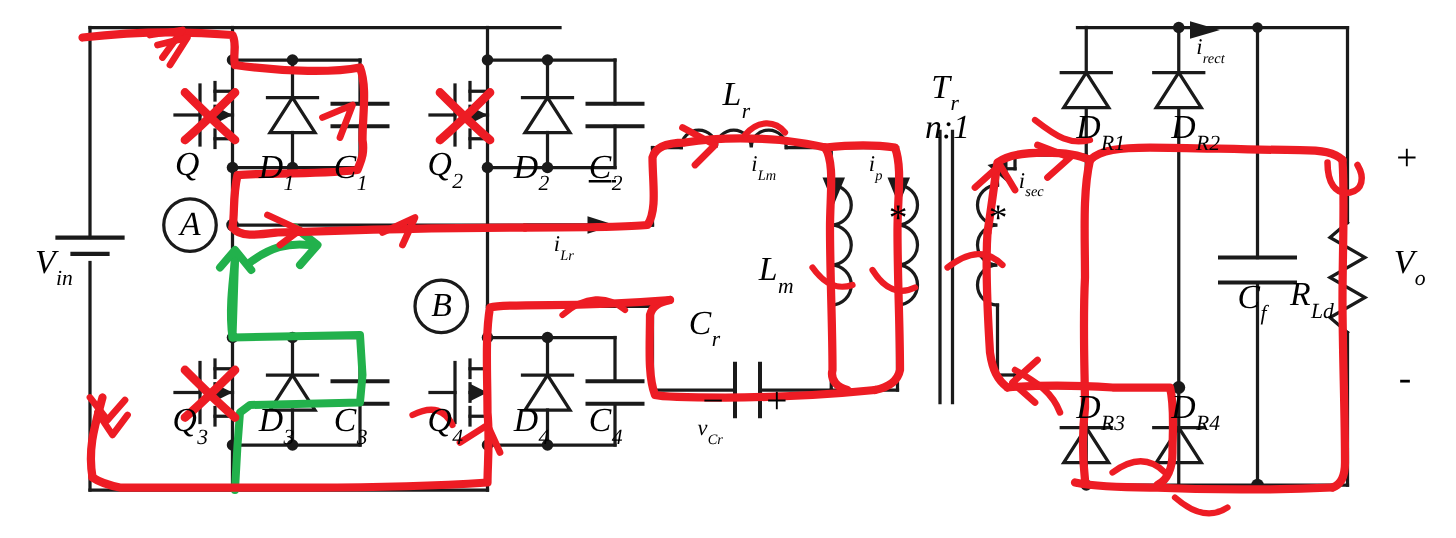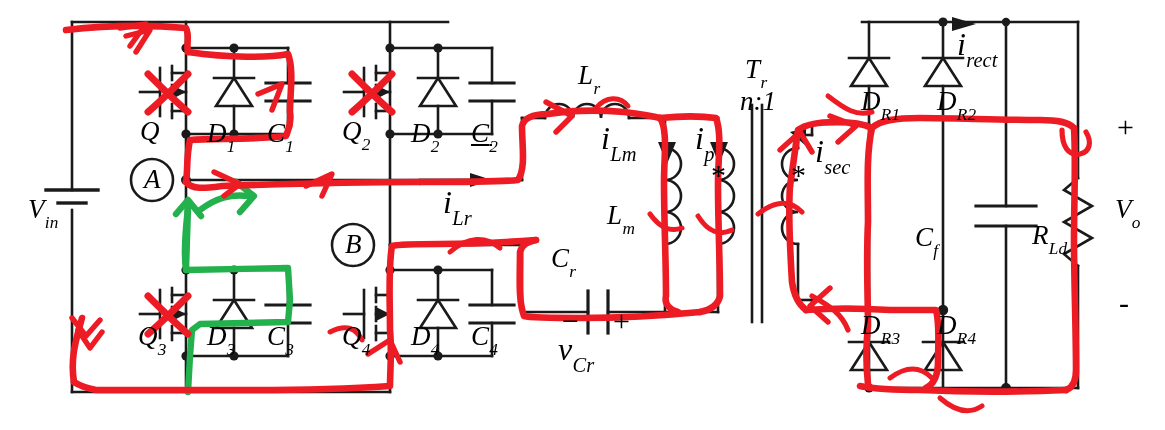--- a/index.html
+++ b/index.html
@@ -24,21 +24,21 @@
   .lbl .sub{
     font-size:0.64em;
     font-style:italic;
     vertical-align:sub;
     position:relative;
     top:0.22em;
     left:0.02em;
   }
   .lbl.up{font-style:normal;}
   .big{font-size:27px;}
-  .mid{font-size:32px;}
+  .mid{font-size:18px;}
   .pol{font-family:"Liberation Serif", serif;font-style:normal;font-size:30px;font-weight:400;}
 </style>
 </head>
 <body>
 
 <div id="root">
 
 <svg viewBox="0 0 1165 430" xmlns="http://www.w3.org/2000/svg">
 
   <g stroke="#1a1a1a" stroke-width="2.6" fill="none" stroke-linecap="square">
@@ -385,19 +385,19 @@
 <div class="lbl big" style="left:740px;top:88px;"><span>n:1</span></div>
 
 <div class="lbl up" style="left:711px;top:160px;font-size:30px;"><span>*</span></div>
 <div class="lbl up" style="left:791px;top:160px;font-size:30px;"><span>*</span></div>
 
 <div class="lbl big" style="left:861px;top:88px;"><span>D</span><span class="sub">R1</span></div>
 <div class="lbl big" style="left:937px;top:88px;"><span>D</span><span class="sub">R2</span></div>
 <div class="lbl big" style="left:861px;top:312px;"><span>D</span><span class="sub">R3</span></div>
 <div class="lbl big" style="left:937px;top:312px;"><span>D</span><span class="sub">R4</span></div>
 
-<div class="lbl big" style="left:915px;top:224px;font-family:Liberation Serif, serif;"><span>C</span><span class="sub">f</span></div>
+<div class="lbl big" style="left:990px;top:224px;font-family:Liberation Serif, serif;"><span>C</span><span class="sub">f</span></div>
 <div class="lbl big" style="left:1032px;top:222px;"><span>R</span><span class="sub">Ld</span></div>
 <div class="lbl big" style="left:1115px;top:196px;"><span>V</span><span class="sub">o</span></div>
 <div class="lbl pol" style="left:1117px;top:112px;"><span>+</span></div>
 <div class="lbl pol" style="left:1119px;top:288px;"><span>-</span></div>
 
 </div>
 
 </body></html>

